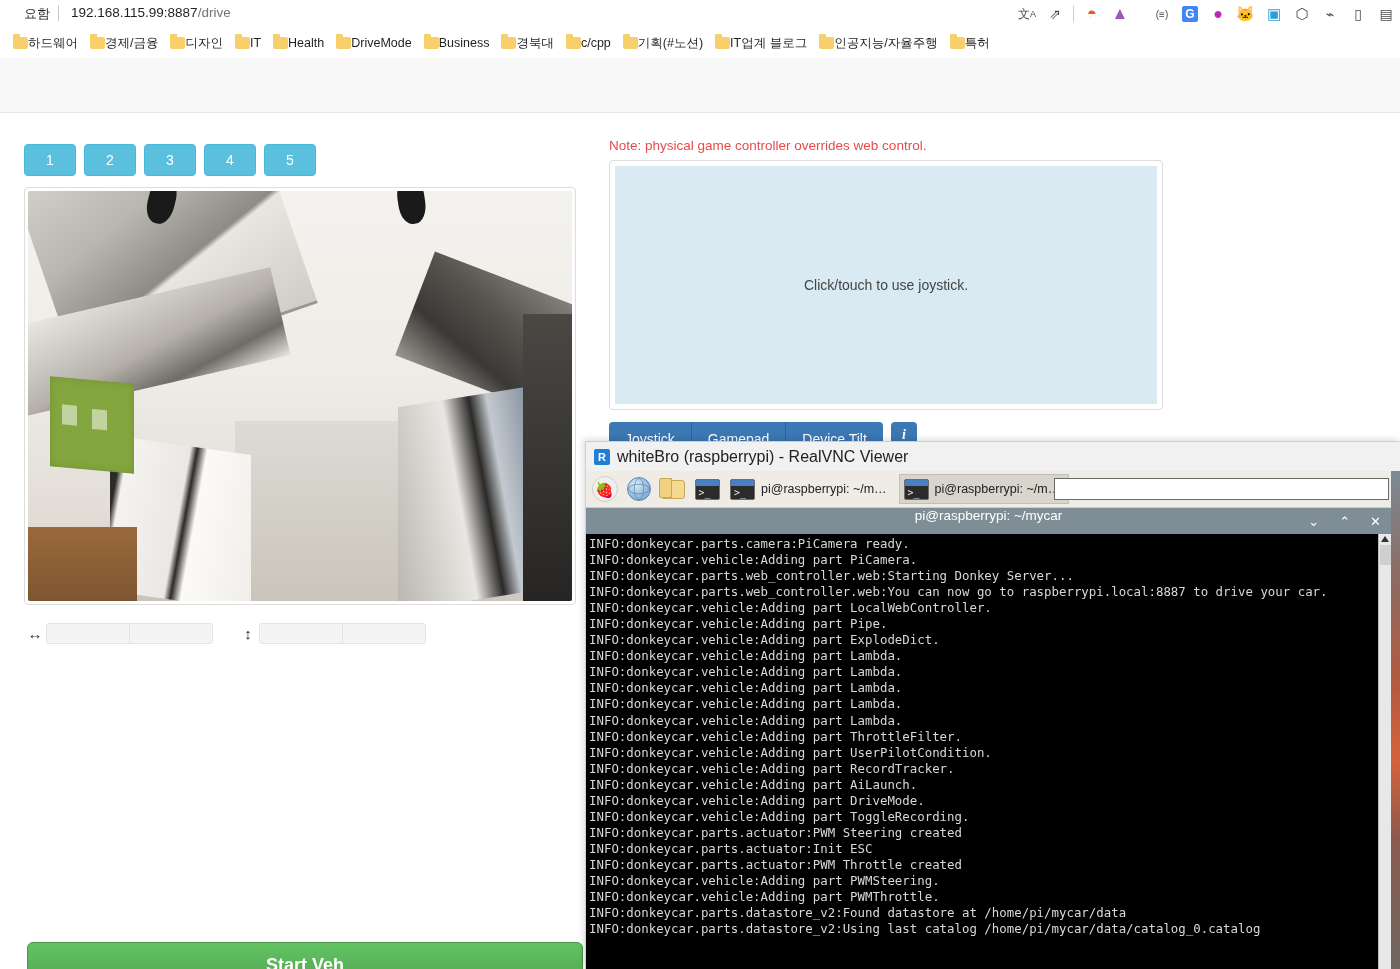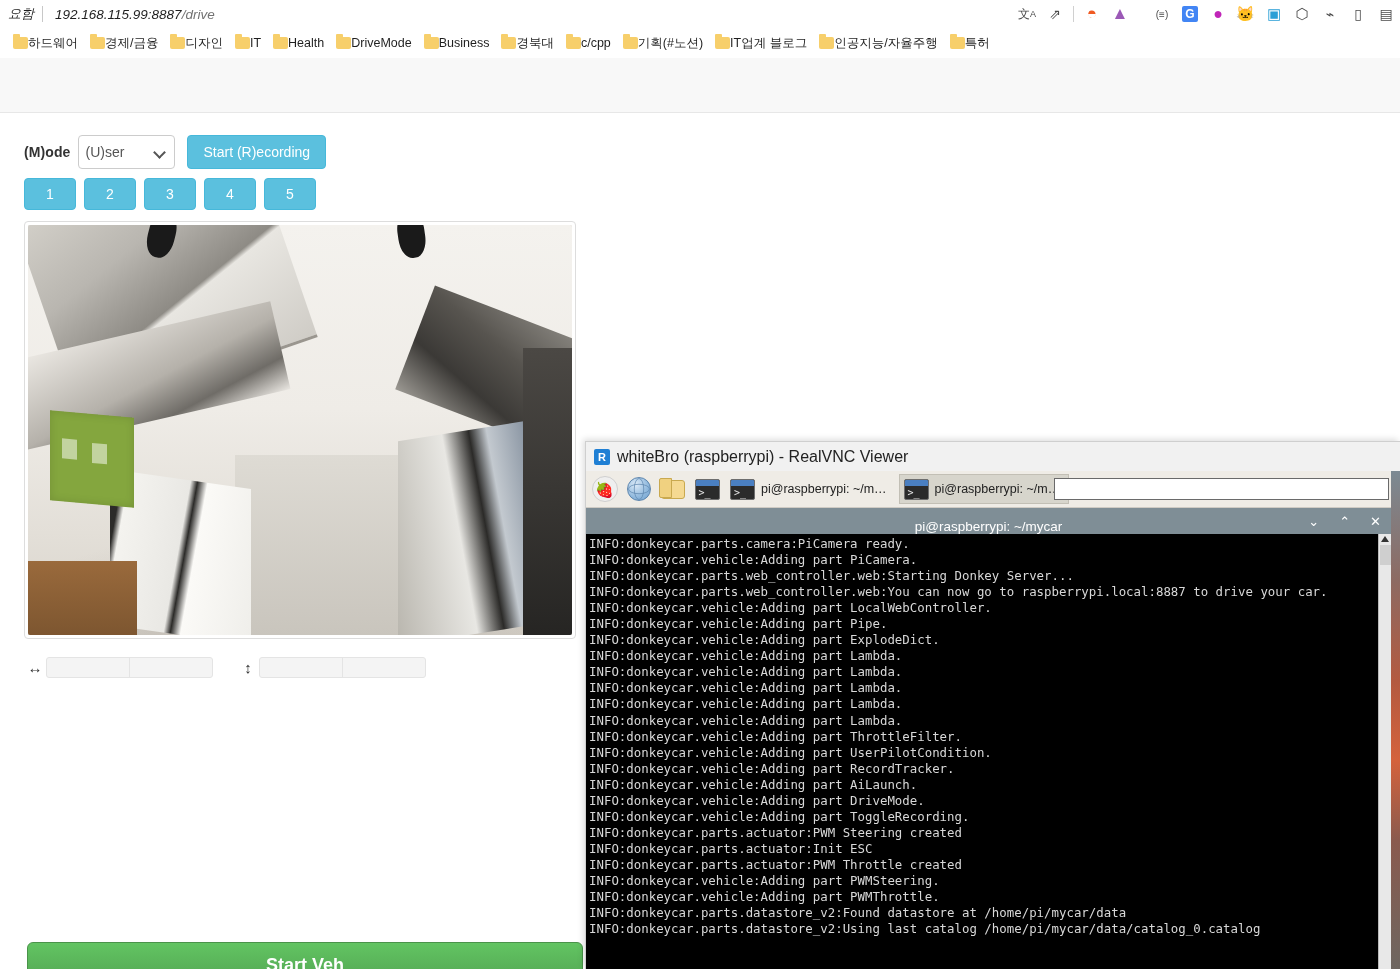--- a/index.html
+++ b/index.html
@@ -10,21 +10,21 @@
     font-family: "Liberation Sans", sans-serif;
   }
   #root { position: relative; width: 1400px; height: 969px; overflow: hidden; }
 
   
   .browser-top {
     position: absolute; left: 0; top: 0; width: 1400px; height: 28px;
     background: #ffffff;
     display: flex; align-items: center;
   }
-  .addr-left { display: flex; align-items: center; padding-left: 4px; font-style: italic; }
+  .addr-left { display: flex; align-items: flex-start; padding-left: 20px; }
   .addr-prefix {
     font-size: 13px; color: #1f1f1f; padding: 0 8px 0 4px;
     white-space: nowrap;
   }
   .addr-sep { width: 1px; height: 16px; background: #c8c8c8; }
   .addr-url {
     font-size: 13.5px; color: #1f1f1f; padding-left: 12px; white-space: nowrap;
   }
   .addr-url .dim { color: #737373; }
   .chrome-right {
@@ -288,21 +288,21 @@
     font-size: 12.5px; color: #222; white-space: nowrap; cursor: pointer;
   }
   .task-btn.active { background: #d7d5cc; border: 1px solid #c2bfb5; }
 
   .term-win {
     position: absolute; left: 0; top: 37px; width: 805px; height: 462px;
     background: #000; display: flex; flex-direction: column;
   }
   .term-titlebar {
     height: 26px; background: #7f8e96; color: #fff;
-    display: flex; align-items: flex-end; justify-content: center;
+    display: flex; align-items: flex-start; justify-content: center;
     position: relative; font-size: 13.5px;
   }
   .term-btns {
     position: absolute; right: 10px; top: 0; height: 26px;
     display: flex; align-items: center; gap: 20px; color: #fff; font-size: 13px;
   }
   .term-menubar {
     height: 27px; background: #f0efee; border-bottom: 1px solid #d6d4d2;
     display: flex; align-items: center; gap: 18px; padding-left: 10px;
     font-size: 13.5px; color: #222;
@@ -420,31 +420,20 @@
     <div class="bm">
         <span class="folder-ico"></span>
         <span>특허</span>
       </div>
   </div>
 
   <div class="page">
     <div class="navbar-band"></div>
 
     <div class="left-col">
-      <div class="ctrl-row">
-        <span class="mode-label">(M)ode</span>
-        <span class="select-wrap">
-          <select class="mode-select">
-            <option>(U)ser</option>
-            <option>Local Angle</option>
-            <option>Local Pilot</option>
-          </select>
-        </span>
-        <button class="btn-rec">Start (R)ecording</button>
-      </div>
 
       <div class="num-row">
         <button class="num-btn">1</button>
         <button class="num-btn">2</button>
         <button class="num-btn">3</button>
         <button class="num-btn">4</button>
         <button class="num-btn">5</button>
       </div>
 
       <div class="cam-frame">
@@ -472,20 +461,34 @@
         </div>
         <span class="slider-gap"></span>
         <span class="slider-ico">↕</span>
         <div class="slider-bar">
           <div class="half"></div>
           <div class="half"></div>
         </div>
       </div>
     </div>
 
+    <div class="right-col">
+      <div class="note-text">Note: physical game controller overrides web control.</div>
+      <div class="joy-panel">
+        <div class="joy-inner">
+          <span>Click/touch to use joystick.</span>
+        </div>
+      </div>
+      <div class="tabs-row">
+        <div class="tab">Joystick</div>
+        <div class="tab">Gamepad</div>
+        <div class="tab">Device Tilt</div>
+        <div class="tab-info">i</div>
+      </div>
+    </div>
 
     <div class="green-btn">
       <span>Start Veh</span>
     </div>
   </div>
 
   <div class="vnc">
     <div class="vnc-title">
       <div class="vnc-logo">R</div>
       <div class="vnc-title-text">whiteBro (raspberrypi) - RealVNC Viewer</div>

